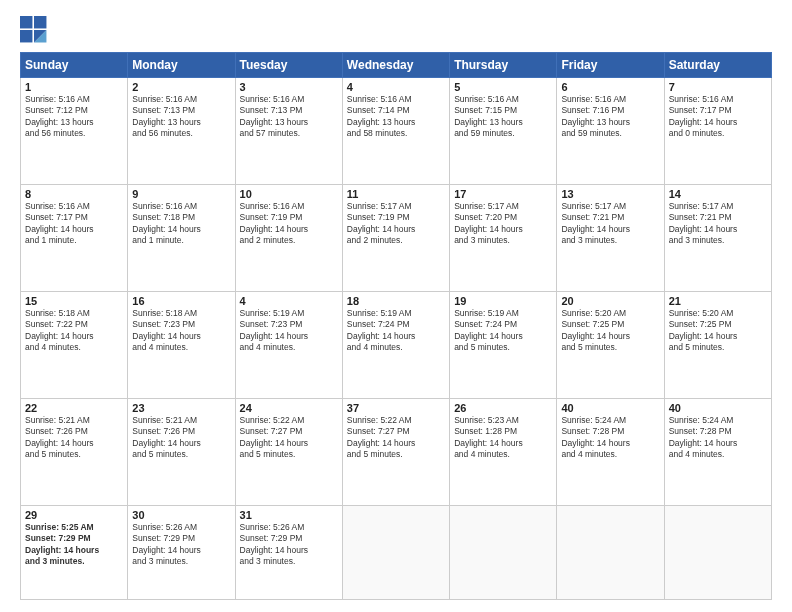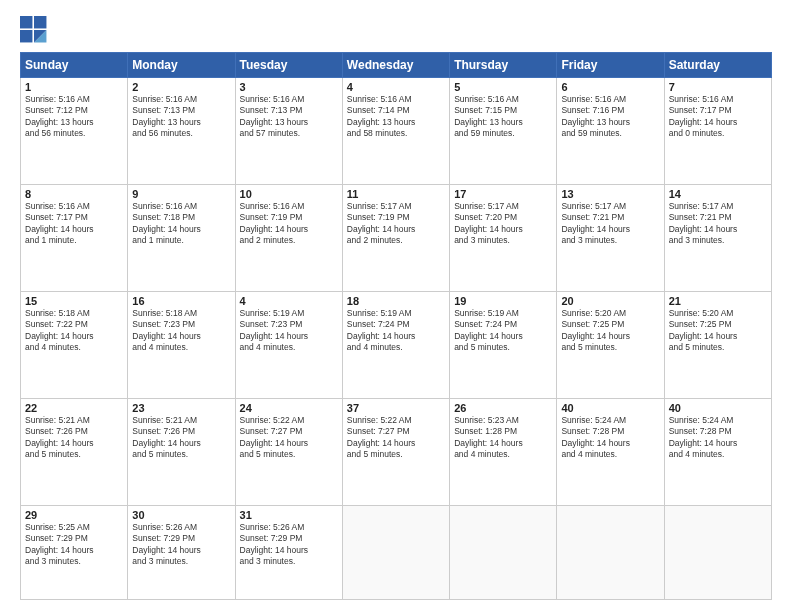--- a/index.html
+++ b/index.html
@@ -331,21 +331,21 @@
             <span class="day-num">40</span>
             <div class="day-info" style="white-space: pre-line;">Sunrise: 5:24 AM
 Sunset: 7:28 PM
 Daylight: 14 hours
 and 4 minutes.</div>
           </td>
         </tr>
         <tr class="last-row">
           <td>
             <span class="day-num">29</span>
-            <div class="day-info" style="white-space: pre-line;">Sunrise: 5:25 AM
+            <div class="day-info" style="white-space: pre-line; font-weight: bold;">Sunrise: 5:25 AM
 Sunset: 7:29 PM
 Daylight: 14 hours
 and 3 minutes.</div>
           </td>
           <td>
             <span class="day-num">30</span>
             <div class="day-info" style="white-space: pre-line;">Sunrise: 5:26 AM
 Sunset: 7:29 PM
 Daylight: 14 hours
 and 3 minutes.</div>

